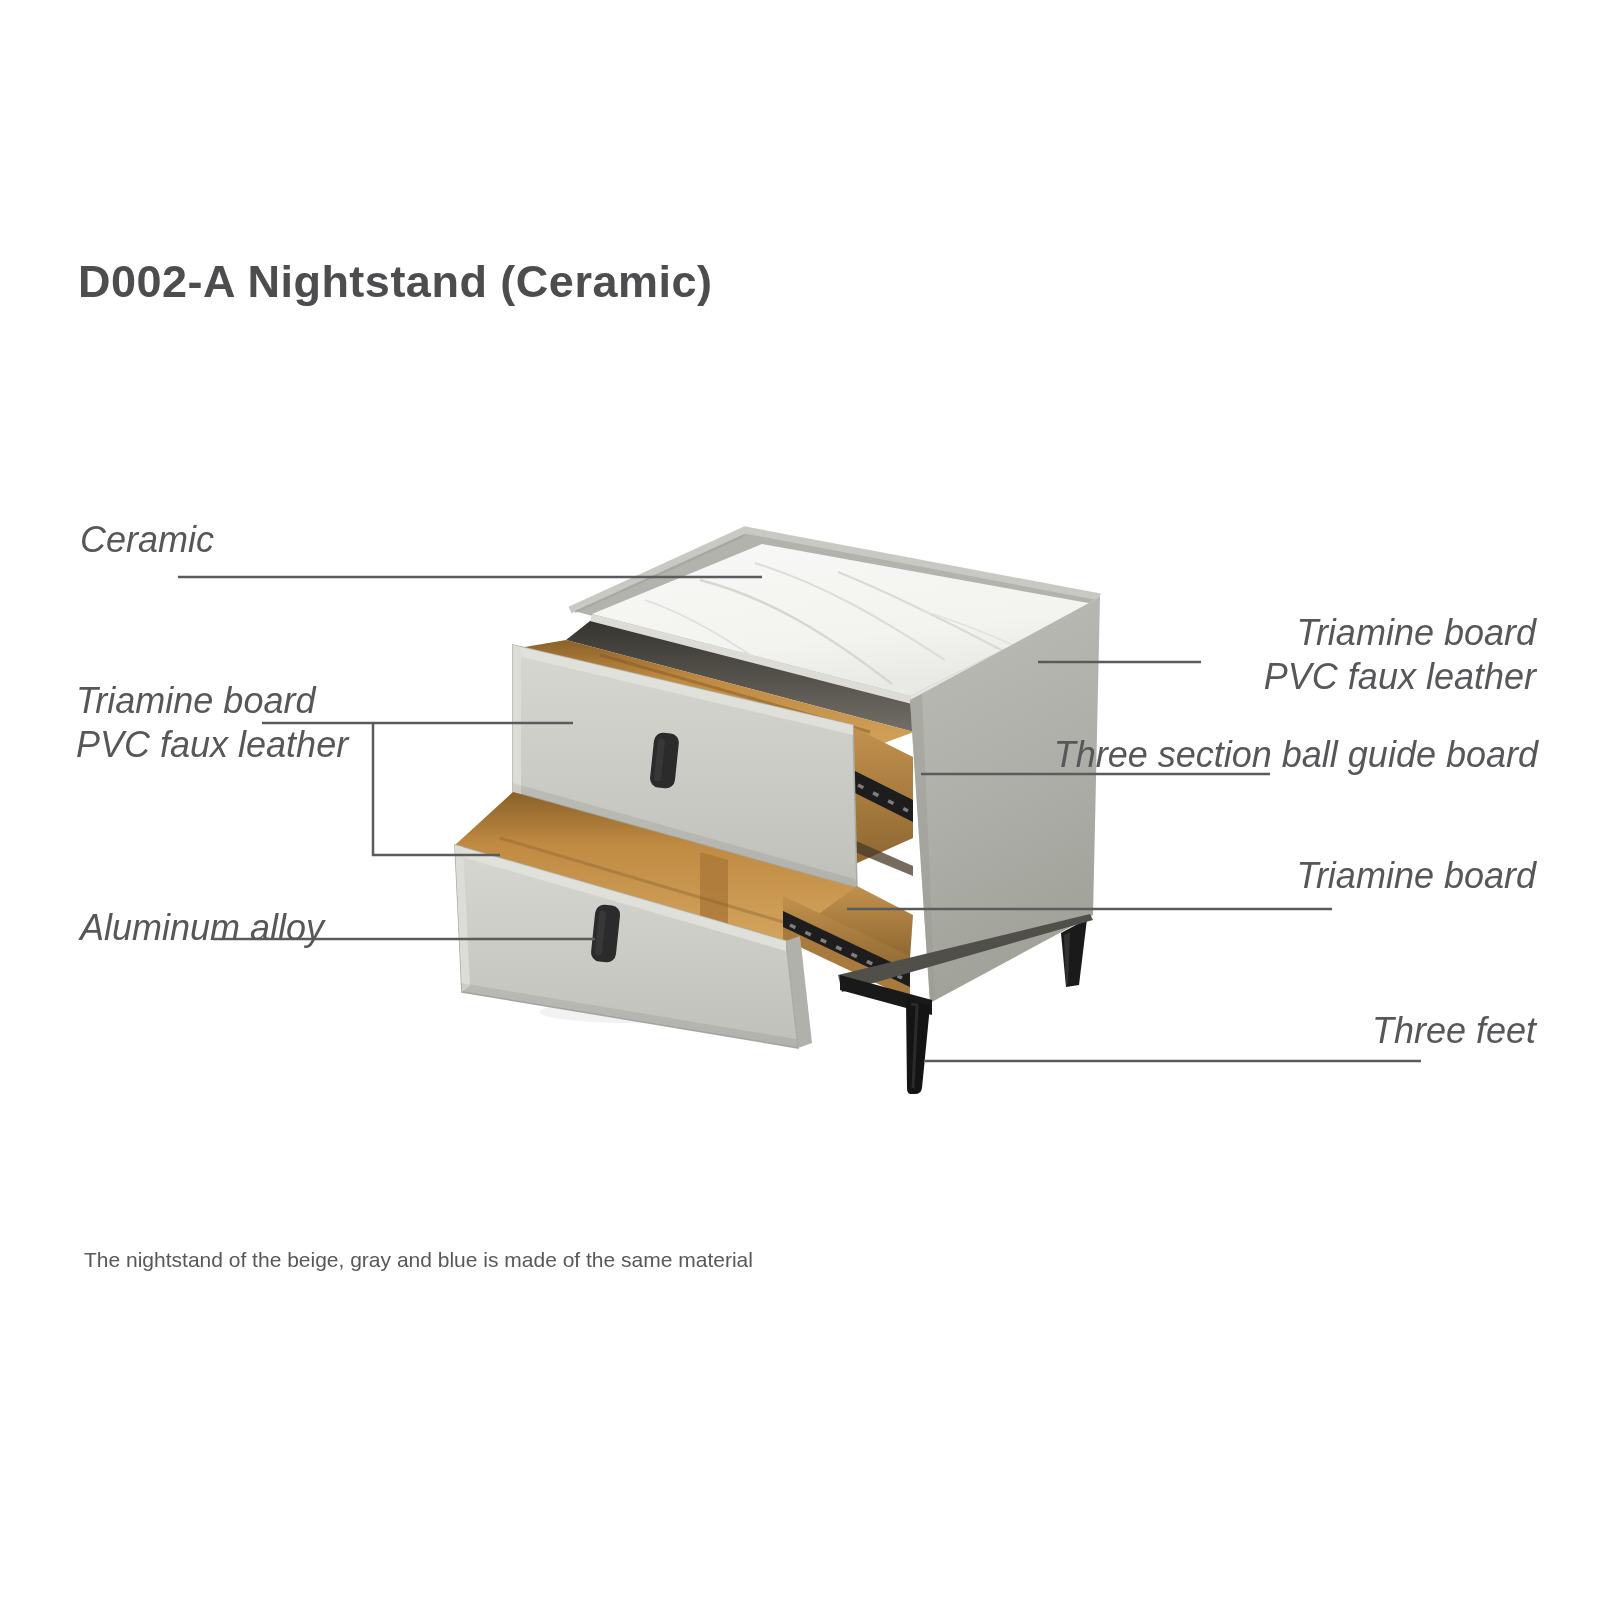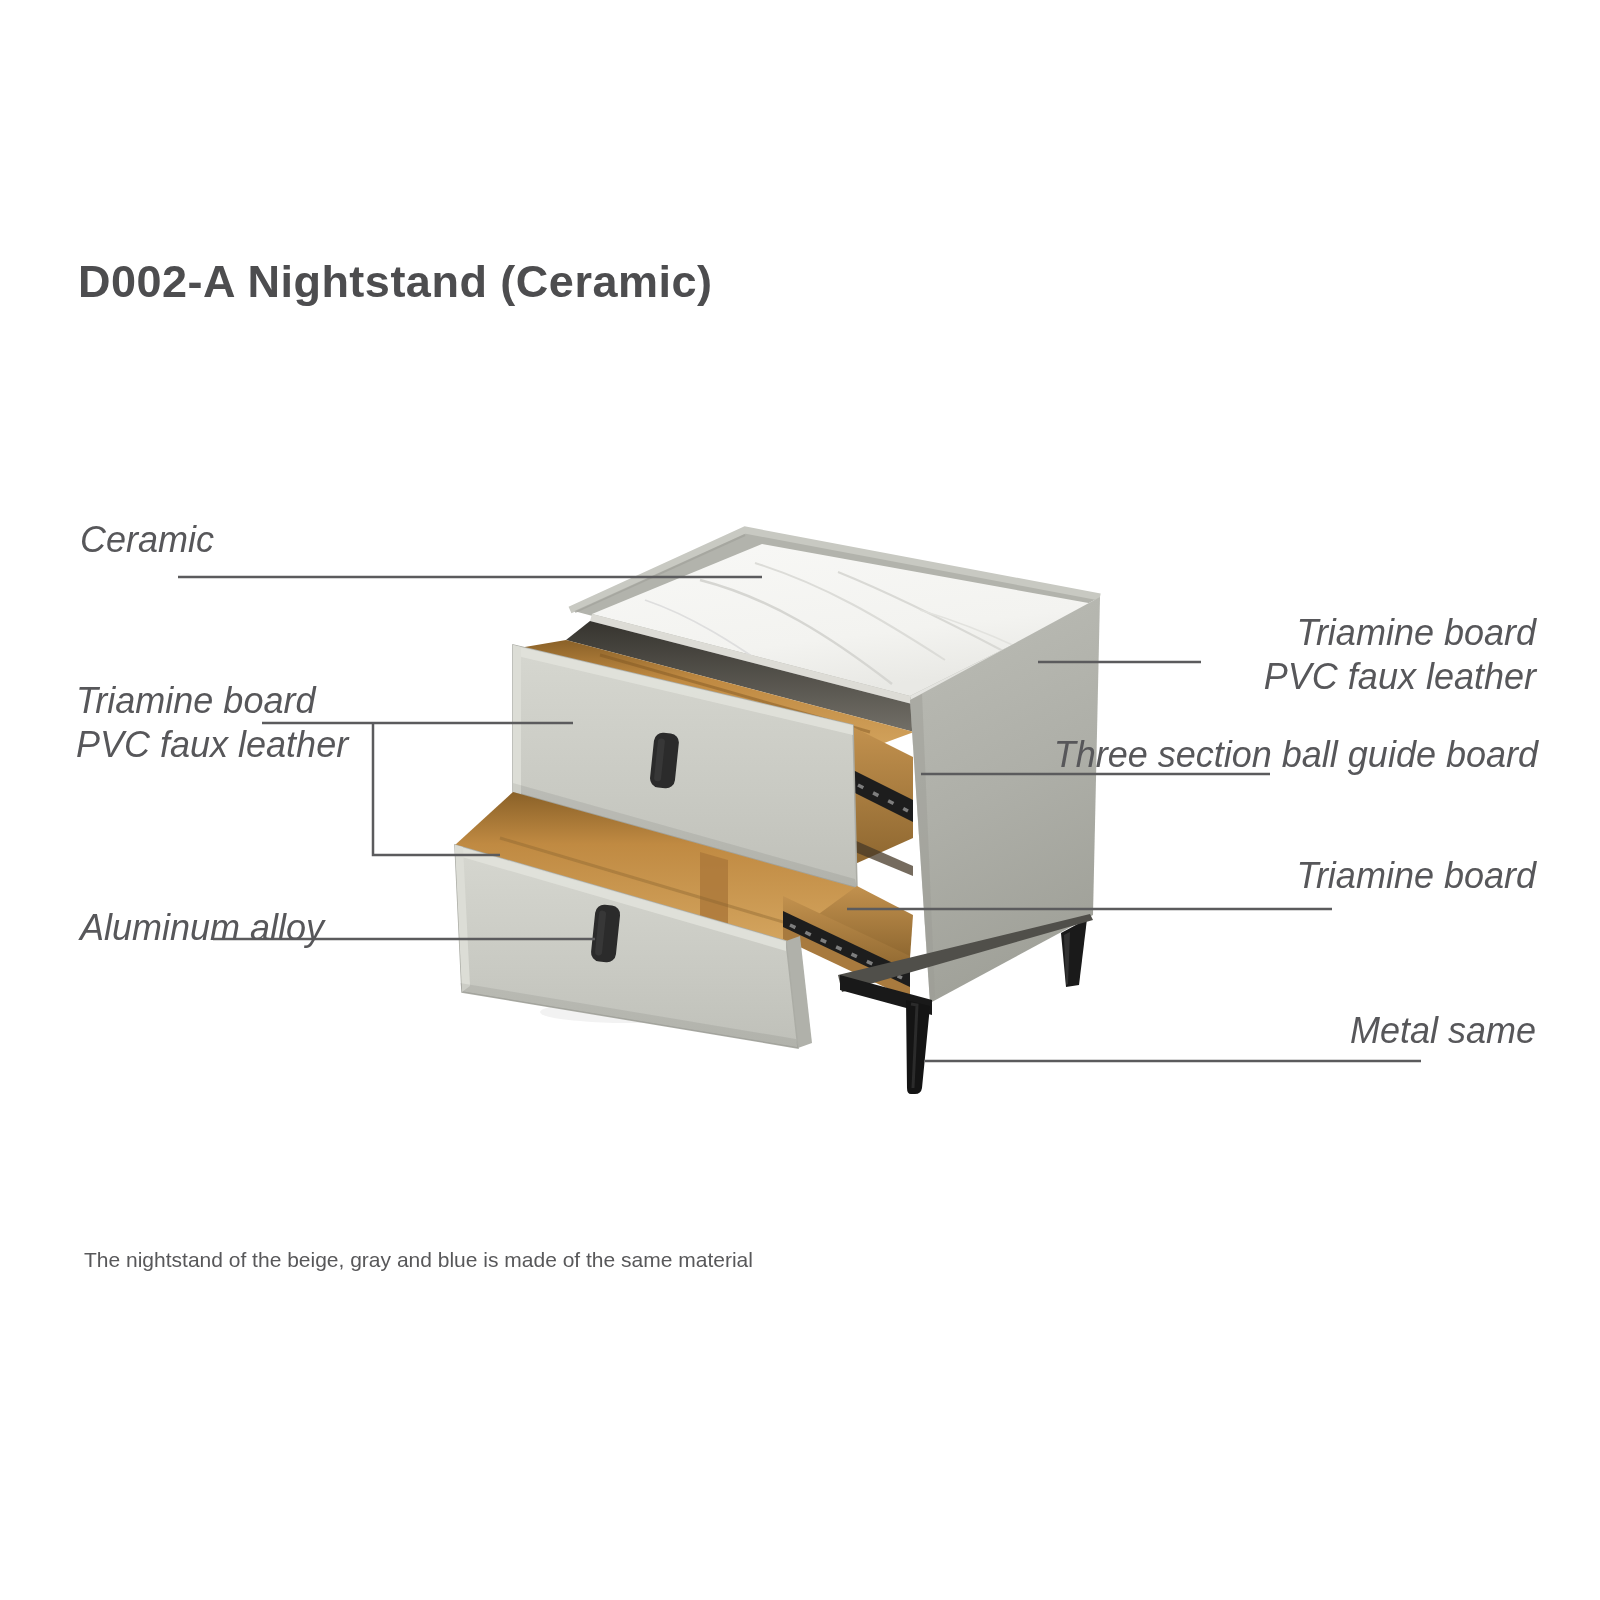--- a/index.html
+++ b/index.html
@@ -173,16 +173,16 @@
 
   <div class="lbl lbl-ceramic">Ceramic</div>
   <div class="lbl lbl-triamine-left">Triamine board
 PVC faux leather</div>
   <div class="lbl lbl-aluminum">Aluminum alloy</div>
 
   <div class="lbl right lbl-triamine-right">Triamine board
 PVC faux leather</div>
   <div class="lbl right lbl-guiderail">Three section ball guide board</div>
   <div class="lbl right lbl-triamine2">Triamine board</div>
-  <div class="lbl right lbl-metalfeet">Metal same</div>
+  <div class="lbl right lbl-metalfeet">Three feet</div>
 
   <div class="caption">The nightstand of the beige, gray and blue is made of the same material</div>
 </div>
 
 </body></html>

